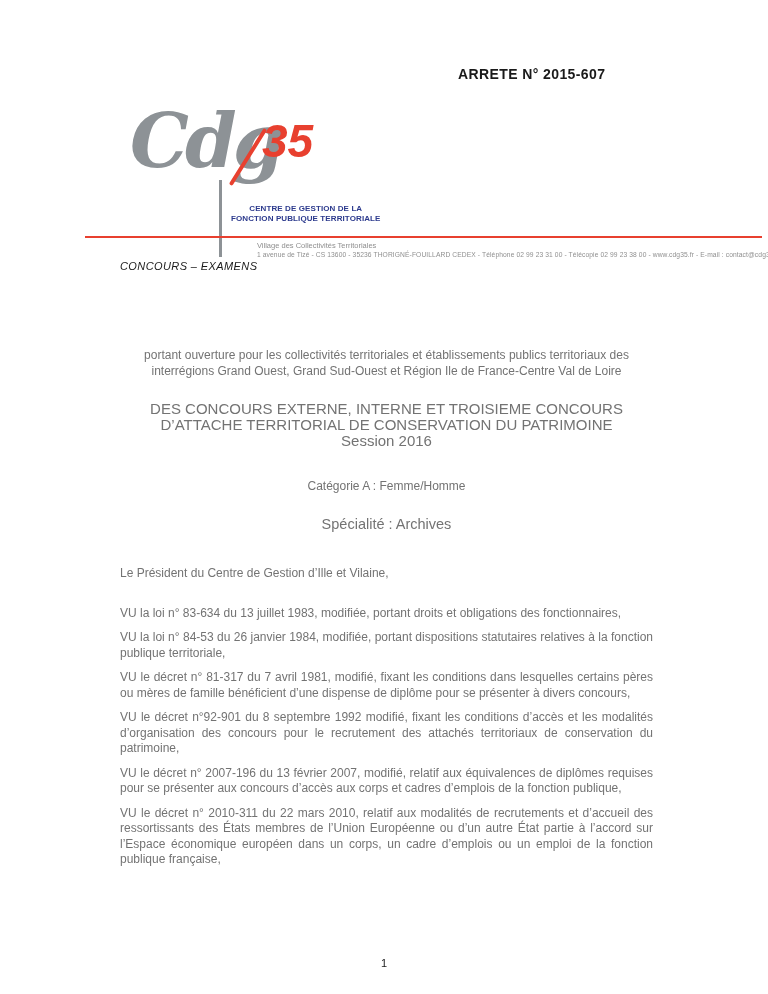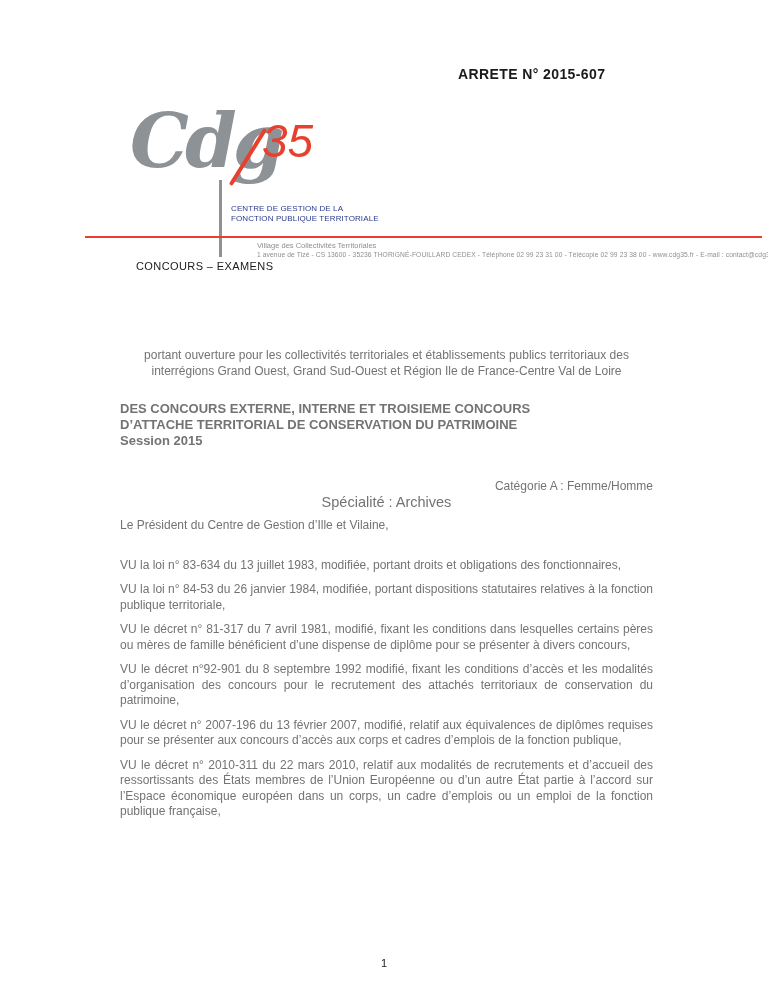--- a/index.html
+++ b/index.html
@@ -29,60 +29,61 @@
     color:var(--logo-gray,#8d9296);
   }
   .logo-slash {
     position:absolute; left:246px; top:124px;
     width:4px; height:66px; border-radius:2px;
     background:var(--brand-red,#e8402f);
     transform:rotate(32deg);
   }
   .logo-35 {
     position:absolute; left:262px; top:118px;
-    font-style:italic; font-weight:normal; font-size:46px; line-height:1;
+    font-style:italic; font-weight:bold; font-size:46px; line-height:1;
     color:var(--brand-red,#e8402f);
   }
   .logo-vline {
     position:absolute; left:219px; top:180px;
     width:3px; height:77px;
     background:var(--logo-gray,#8d9296);
   }
 
   .org-name {
     position:absolute; left:231px; top:204px;
-    font-size:8px; font-weight:normal; line-height:10px;
+    font-size:8px; font-weight:bold; line-height:10px;
     letter-spacing:0.1px;
     color:var(--brand-blue,#2c3a8d);
+    text-align:center;
   }
 
   .red-rule {
     position:absolute; left:85px; top:236px;
     width:677px; height:2px;
     background:var(--brand-red,#e8402f);
   }
 
   .address { position:absolute; left:231px; top:241px; color:var(--muted,#8f8f8f);margin-left:26px; }
   .addr1 { font-size:7.5px; line-height:9px; }
   .addr2 { font-size:6.7px; line-height:9px; white-space:nowrap; letter-spacing:0.1px; }
 
   .section-label {
-    position:absolute; left:136px; top:260px;
-    font-size:11px; letter-spacing:0.4px; color:#1a1a1a;
+    position:absolute; left:120px; top:260px;
+    font-size:11px; letter-spacing:0.4px; color:#1a1a1a;font-style:italic;
   }
 
   
   .content {
     position:absolute; left:120px; top:348px; width:533px;
     font-size:12px; line-height:15.5px; color:#737373;
   }
   .intro { text-align:center; margin-bottom:22px; }
-  .title { text-align:left; font-weight:bold; font-size:13px; line-height:16px; margin-bottom:30px; }
-  .category { text-align:right; }
-  .specialty { text-align:center; font-size:14.5px; margin-bottom:8px; }
+  .title { text-align:center; font-weight:normal; font-size:15px; line-height:16px; margin-bottom:30px; }
+  .category { text-align:center; margin-bottom:22px; }
+  .specialty { text-align:center; font-size:14.5px; margin-bottom:34px; }
   .salutation { margin-bottom:24px; }
   .vu { text-align:justify; margin-bottom:9px; }
 
   .page-number {
     position:absolute; top:957px; left:0; width:768px;
     text-align:center; font-size:11px;
   }
 </style>
 </head>
 <body>
@@ -111,21 +112,21 @@
   </div>
 
   <div class="section-label">CONCOURS – EXAMENS</div>
 
   <div class="content">
     <p class="intro">portant ouverture pour les collectivités territoriales et établissements publics territoriaux des interrégions Grand Ouest, Grand Sud-Ouest et Région Ile de France-Centre Val de Loire</p>
 
     <div class="title">
       <div>DES CONCOURS EXTERNE, INTERNE ET TROISIEME CONCOURS</div>
       <div>D’ATTACHE TERRITORIAL DE CONSERVATION DU PATRIMOINE</div>
-      <div>Session 2015</div>
+      <div>Session 2016</div>
     </div>
 
     <p class="category">Catégorie A : Femme/Homme</p>
     <p class="specialty">Spécialité : Archives</p>
     <p class="salutation">Le Président du Centre de Gestion d’Ille et Vilaine,</p>
 
     <p class="vu">VU la loi n° 83-634 du 13 juillet 1983, modifiée, portant droits et obligations des fonctionnaires,</p>
     <p class="vu">VU la loi n° 84-53 du 26 janvier 1984, modifiée, portant dispositions statutaires relatives à la fonction publique territoriale,</p>
     <p class="vu">VU le décret n° 81-317 du 7 avril 1981, modifié, fixant les conditions dans lesquelles certains pères ou mères de famille bénéficient d’une dispense de diplôme pour se présenter à divers concours,</p>
     <p class="vu">VU le décret n°92-901 du 8 septembre 1992 modifié, fixant les conditions d’accès et les modalités d’organisation des concours pour le recrutement des attachés territoriaux de conservation du patrimoine,</p>

